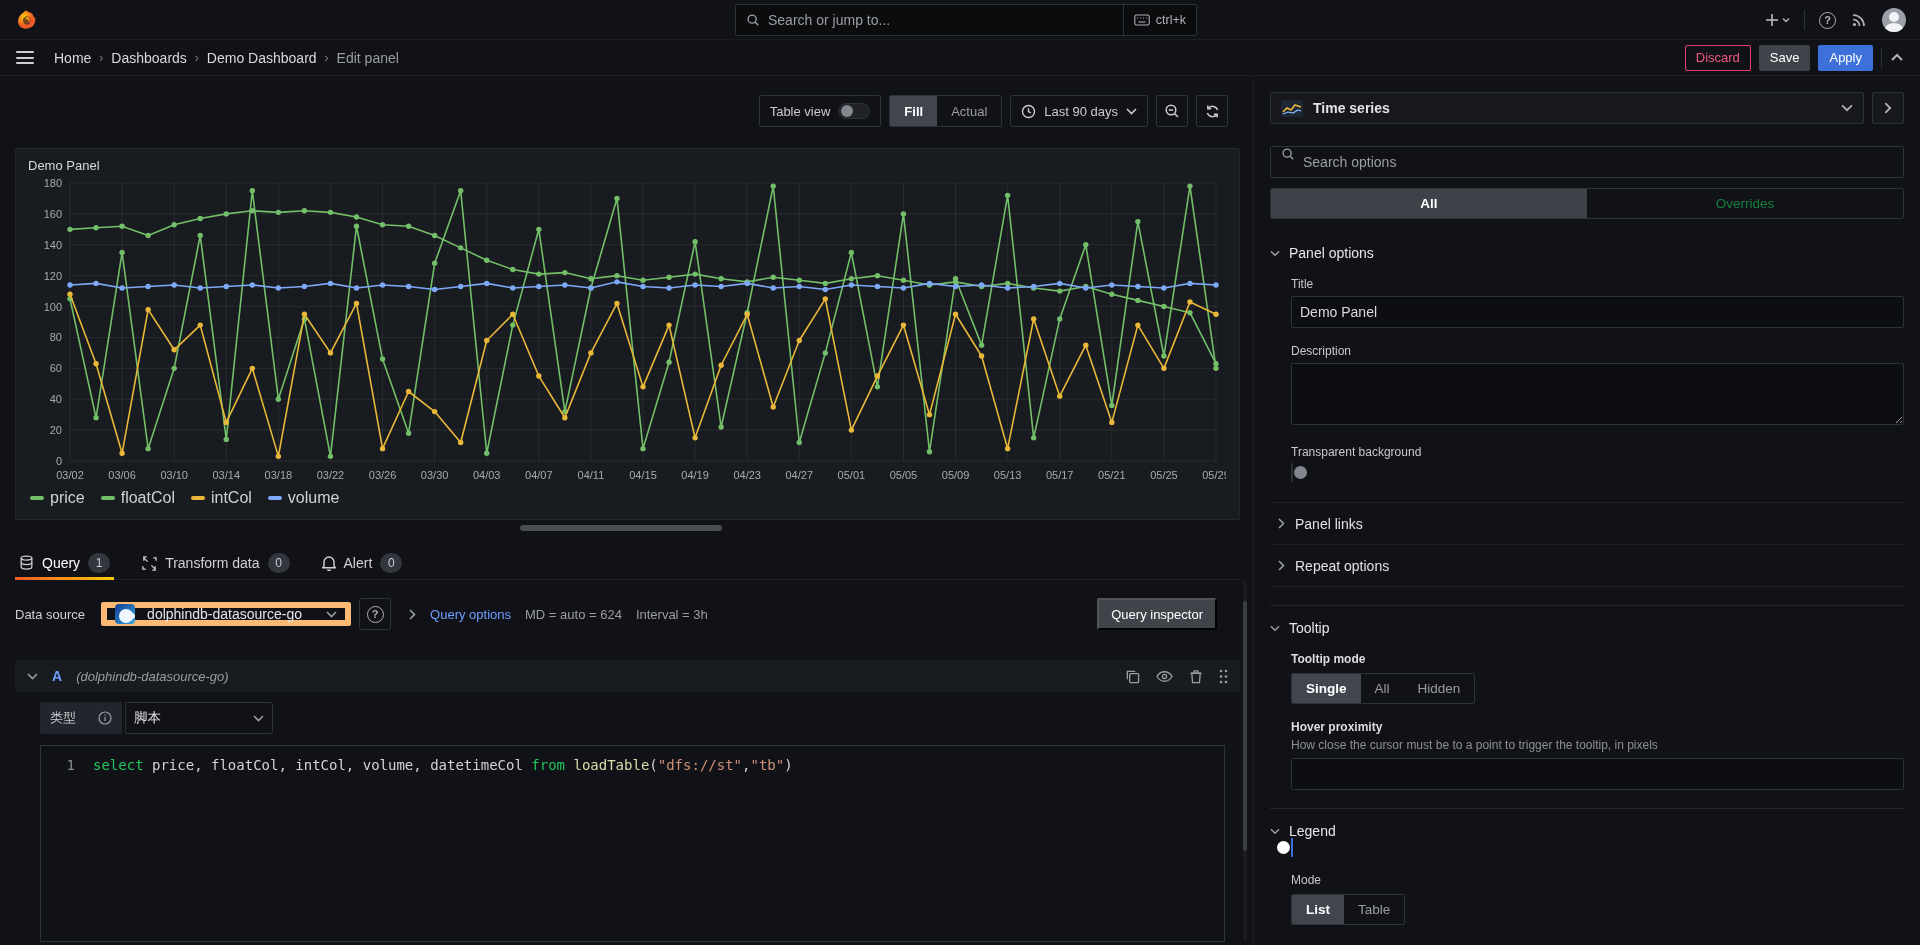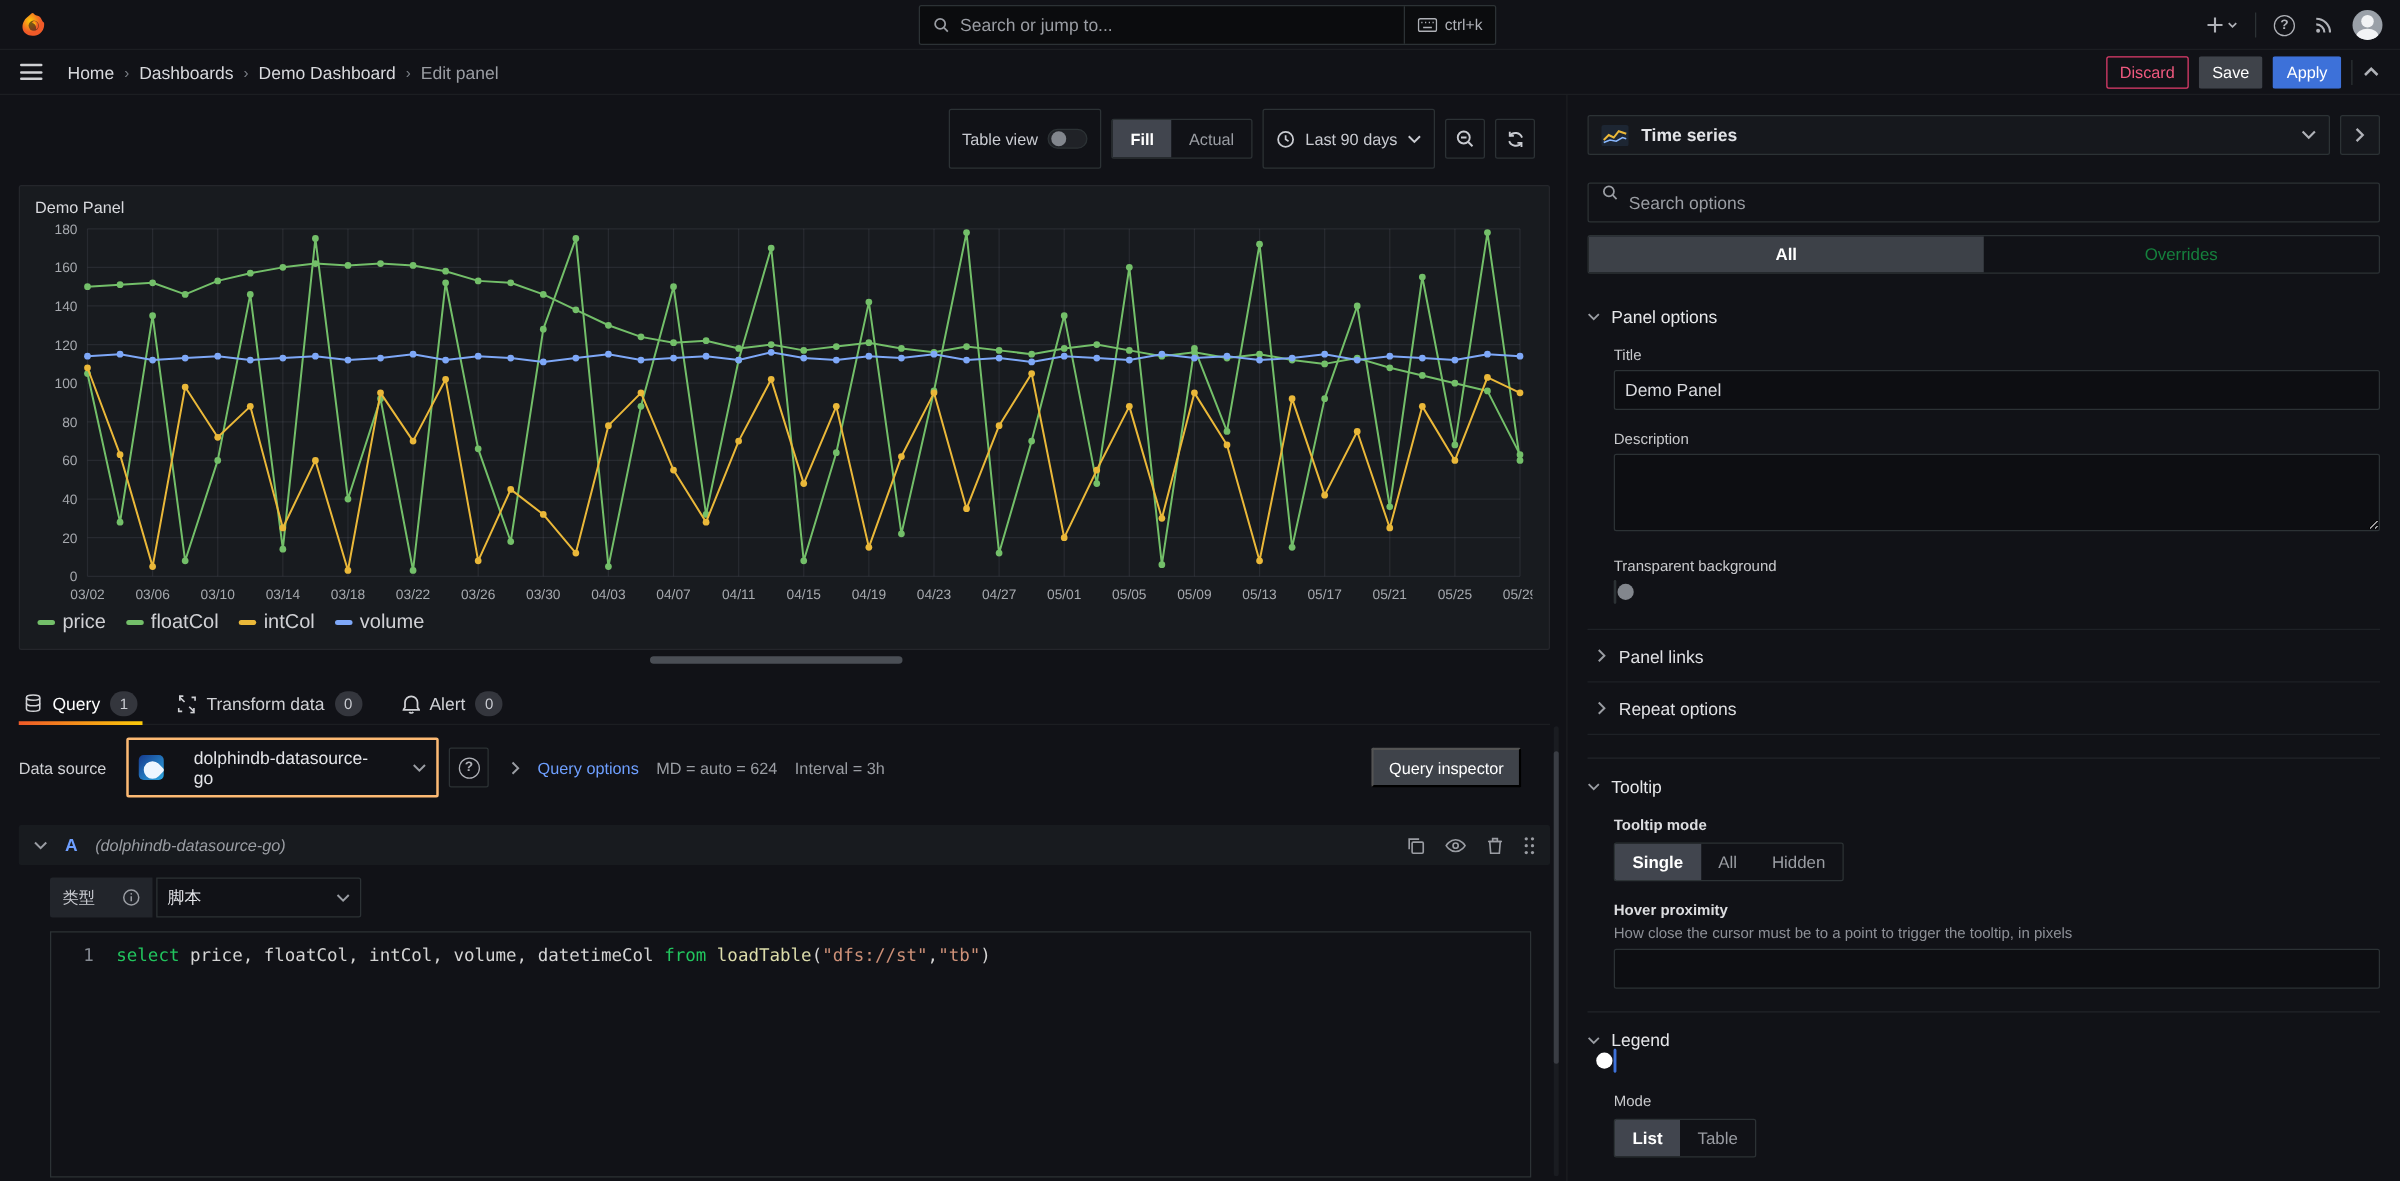--- a/index.html
+++ b/index.html
@@ -35,21 +35,21 @@
   .crumb-sep { color:#7b7f86; font-size:12px; }
   .nav-actions { margin-left:auto; display:flex; align-items:center; gap:8px; }
   .btn { height:26px; padding:0 10px; border-radius:2px; font-size:13px; display:flex; align-items:center; cursor:pointer; border:1px solid transparent; }
   .btn-discard { background:transparent; border-color:#e23d6d; color:#f0597f; }
   .btn-save { background:#3f434a; color:#ffffff; }
   .btn-apply { background:#3d71d9; color:#ffffff; }
 
   
   .main { position:absolute; left:0; top:76px; width:1252px; height:869px; }
   .toolbar-row { display:flex; justify-content:flex-end; align-items:center; gap:8px; margin:19px 24px 0 0; height:32px; }
-  .ctl { height:48px; border:1px solid #2c3235; border-radius:2px; background:#111217; display:flex; align-items:center; font-size:13px; color:#c9cbd1; }
+  .ctl { height:32px; border:1px solid #2c3235; border-radius:2px; background:#111217; display:flex; align-items:center; font-size:13px; color:#c9cbd1; }
   .ctl.pad { padding:0 10px; gap:8px; }
   .toggle { width:32px; height:16px; border-radius:8px; background:#202227; border:1px solid #2c3235; position:relative; cursor:pointer; }
   .toggle::after { content:""; position:absolute; width:12px; height:12px; border-radius:50%; background:#82868d; top:1px; left:2px; }
   .seg-group { display:flex; height:32px; border:1px solid #2c3235; border-radius:2px; overflow:hidden; }
   .seg { padding:0 14px; display:flex; align-items:center; font-size:13px; color:#9a9da3; cursor:pointer; background:transparent; }
   .seg.sel { background:#41454e; color:#ffffff; font-weight:700; }
   .icon-sq { width:32px; height:32px; justify-content:center; cursor:pointer; }
 
   .panel { position:absolute; left:15px; top:72px; width:1225px; height:372px; background:#181b1f;
            border:1px solid #24262b; border-radius:2px; }
@@ -64,43 +64,43 @@
   .tabs-row { position:absolute; left:15px; top:471px; width:1225px; height:33px; display:flex; gap:24px; border-bottom:1px solid #1c1e22; }
   .q-tab { display:flex; align-items:center; gap:8px; font-size:14px; color:#d0d1d5; padding:0 4px; position:relative; cursor:pointer; }
   .q-tab.active { color:#ffffff; }
   .q-tab.active::after { content:""; position:absolute; left:0; right:0; bottom:-1px; height:3px;
                           background:linear-gradient(90deg,#f05a28,#fbca0a); }
   .badge { min-width:22px; height:20px; padding:0 7px; border-radius:10px; background:#34363d; color:#c9cbd1;
            font-size:12px; display:flex; align-items:center; justify-content:center; }
 
   .ds-row { position:absolute; left:15px; top:522px; width:1225px; height:32px; display:flex; align-items:center; gap:8px; }
   .ds-label { font-size:13px; color:#d0d1d5; padding:0 8px 0 0; }
-  .ds-picker { width:250px; height:48px; border:2px solid #fdba74; border-radius:2px; background:#111217;
-               display:flex; align-items:center; gap:24px; padding:0 8px; cursor:pointer; }
+  .ds-picker { width:250px; height:24px; border:6px solid #fdba74; border-radius:2px; background:#111217;
+               display:flex; align-items:center; gap:12px; padding:0 8px; cursor:pointer; }
   .ds-picker .name { flex:1; font-size:14px; color:#e3e4e8; }
   .ddb-logo { width:20px; height:20px; border-radius:4px; background:linear-gradient(135deg,#153a8f,#2fa8e1); position:relative; overflow:hidden; }
   .ddb-logo::after { content:""; position:absolute; left:4px; top:5px; width:14px; height:14px; border-radius:50% 0 50% 50%;
                      background:#eef6ff; transform:rotate(45deg); }
   .qopts { display:flex; align-items:center; gap:14px; margin-left:10px; font-size:13px; }
   .qopts .link { color:#6e9fff; font-weight:500; cursor:pointer; }
   .qopts .meta { color:#9a9da3; }
   .btn-inspector { margin-left:auto; margin-right:23px; height:32px; padding:0 12px; background:#3f434a; border-radius:2px;
                    color:#ffffff; font-size:13px; display:flex; align-items:center; cursor:pointer; }
 
   .query-row { position:absolute; left:15px; top:584px; width:1225px; height:32px; background:#181b1f; border-radius:2px;
                display:flex; align-items:center; padding:0 12px; gap:14px; }
   .q-letter { color:#6e9fff; font-weight:700; font-size:14px; }
   .q-ds { color:#9a9da3; font-style:italic; font-size:13px; }
   .row-icons { margin-left:auto; display:flex; gap:16px; color:#9a9da3; }
   .row-icons .tb-icon { cursor:pointer; }
 
   .type-row { position:absolute; left:40px; top:626px; height:32px; display:flex; align-items:center; }
   .type-chip { height:32px; background:#22252b; border-radius:2px 0 0 2px; display:flex; align-items:center; gap:22px;
                padding:0 10px; font-size:13px; color:#c9cbd1; }
-  .type-select { height:32px; width:164px; border:1px solid #2c3235; border-radius:0 2px 2px 0; background:#111217;
+  .type-select { height:32px; width:148px; border:1px solid #2c3235; border-radius:0 2px 2px 0; background:#111217;
                  display:flex; align-items:center; padding:0 8px; font-size:13.5px; color:#e3e4e8; margin-left:3px; cursor:pointer; }
   .type-select .chev { margin-left:auto; }
 
   .code-editor { position:absolute; left:40px; top:669px; width:1185px; height:197px; background:#111217;
                  border:1px solid #2c3235; }
   .code-line { display:flex; font-family:"DejaVu Sans Mono","Liberation Mono",monospace; font-size:14px; line-height:22px; margin-top:8px; white-space:pre; }
   .ln { width:52px; text-align:right; color:#858a92; padding-right:18px; }
   .tok-kw { color:#22c55e; }
   .tok-id { color:#d4d4d4; }
   .tok-fn { color:#dcdcaa; }

